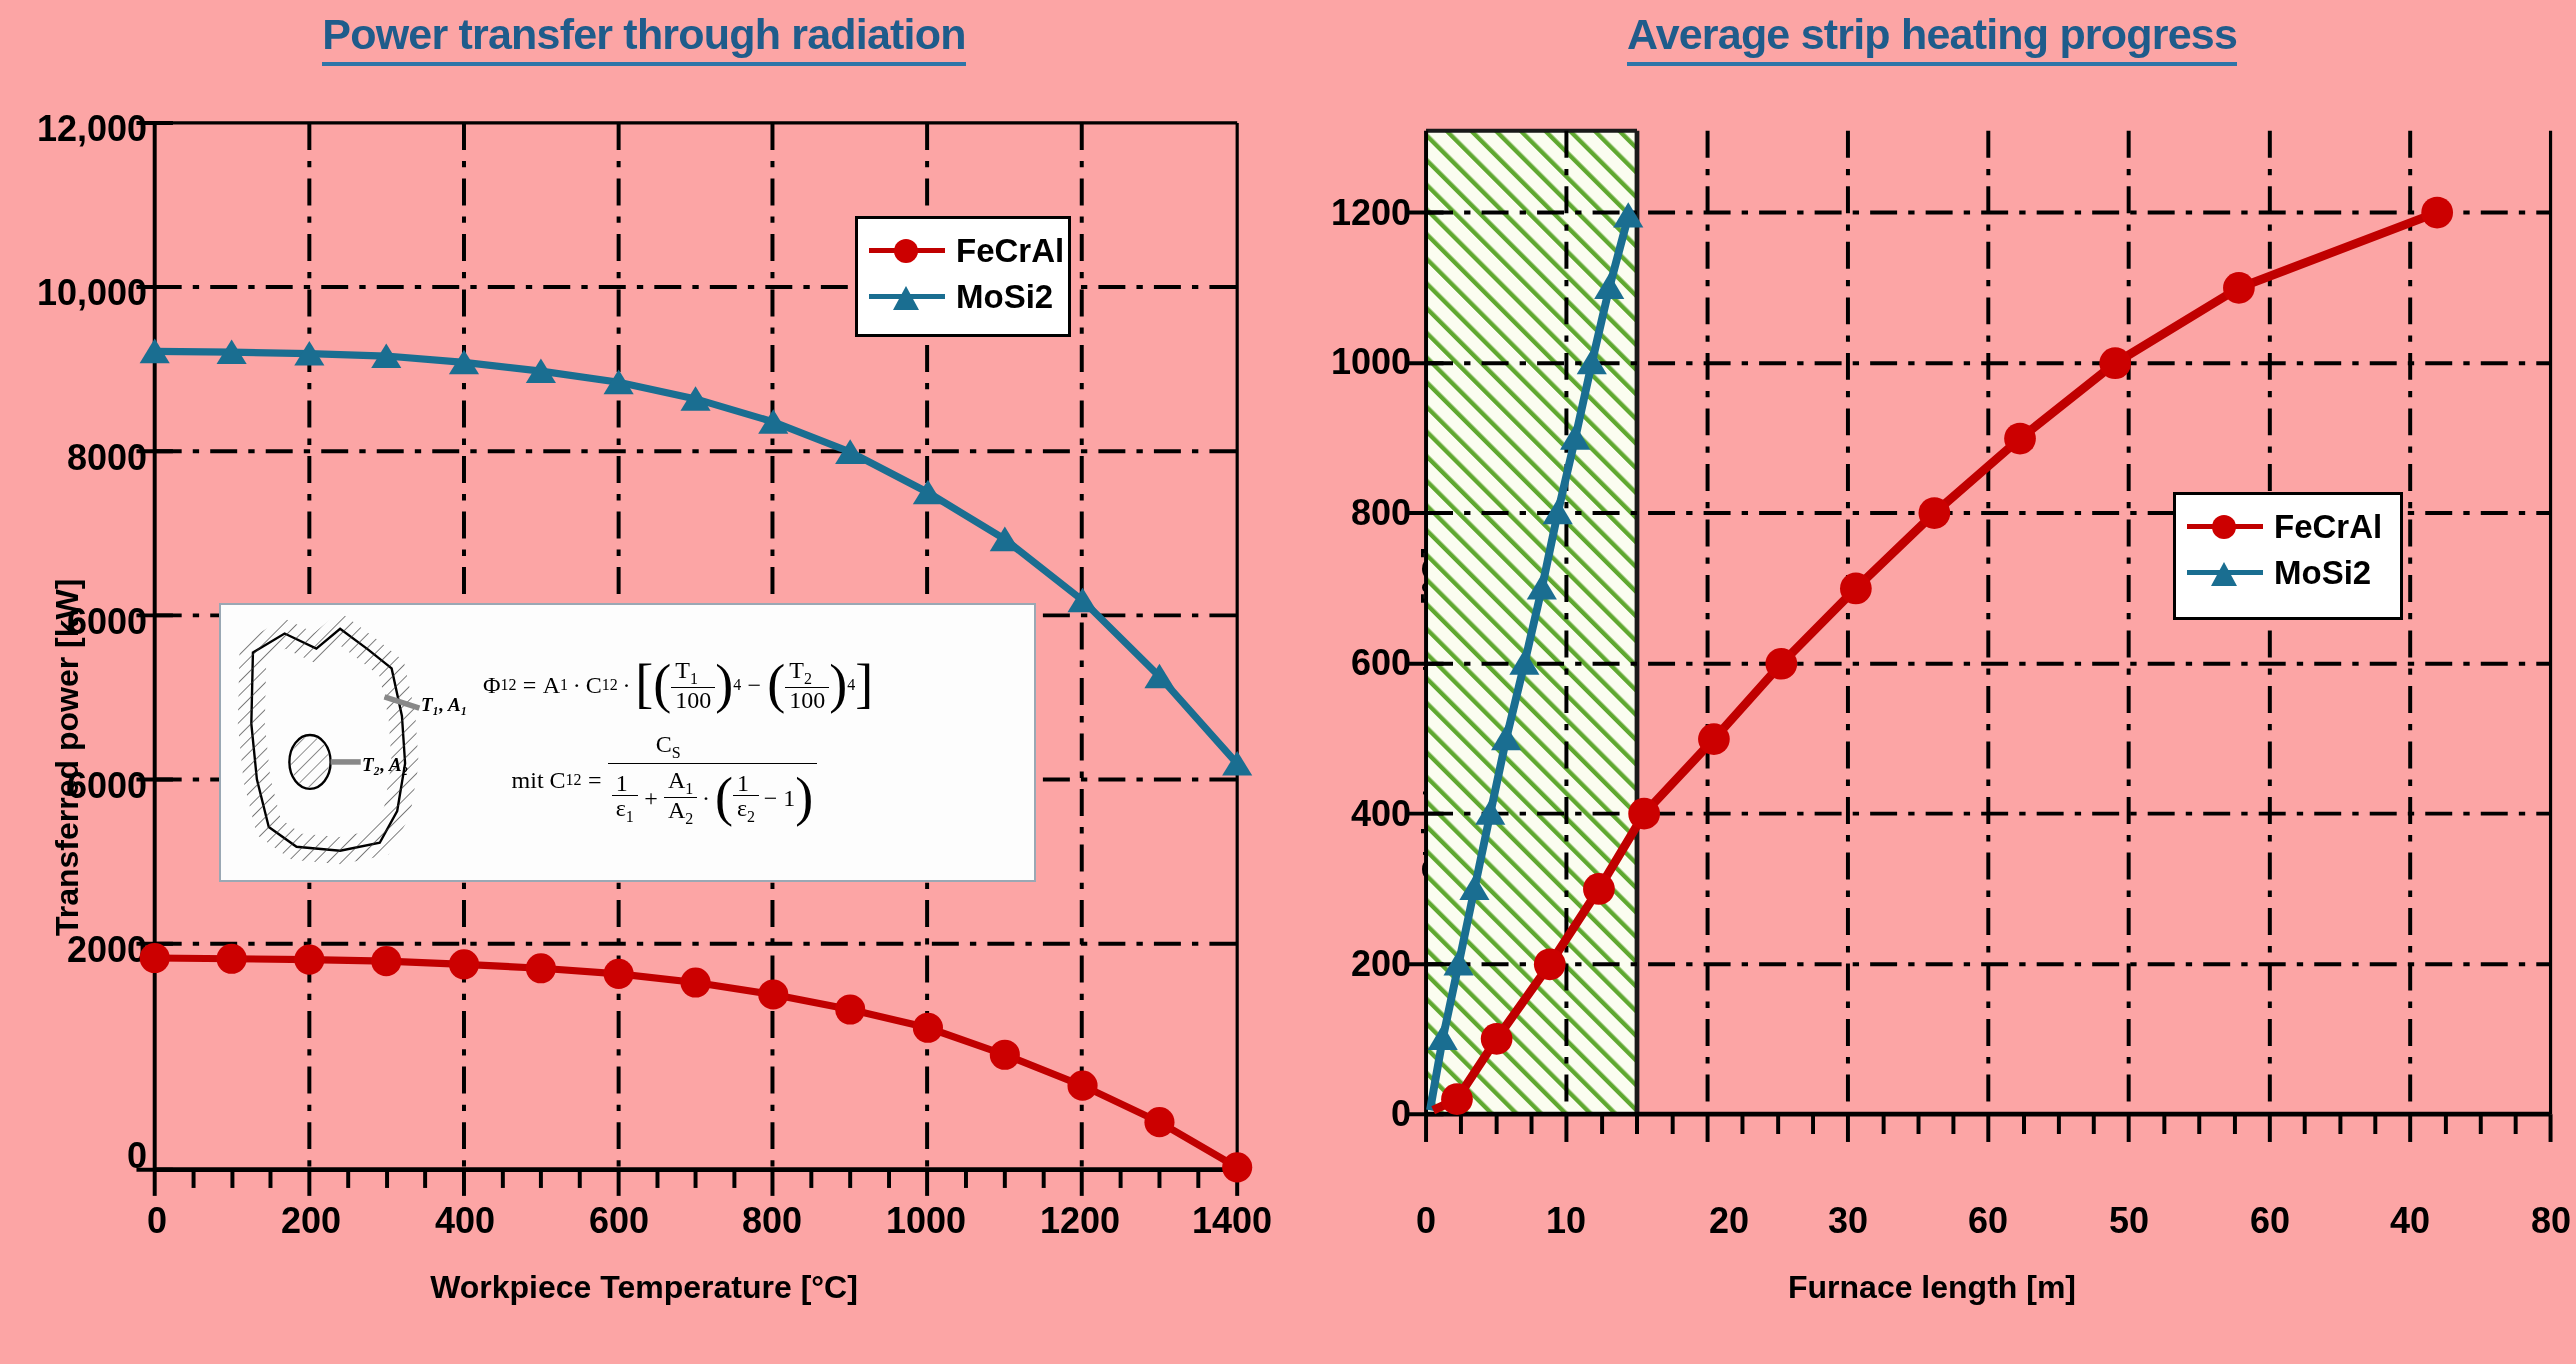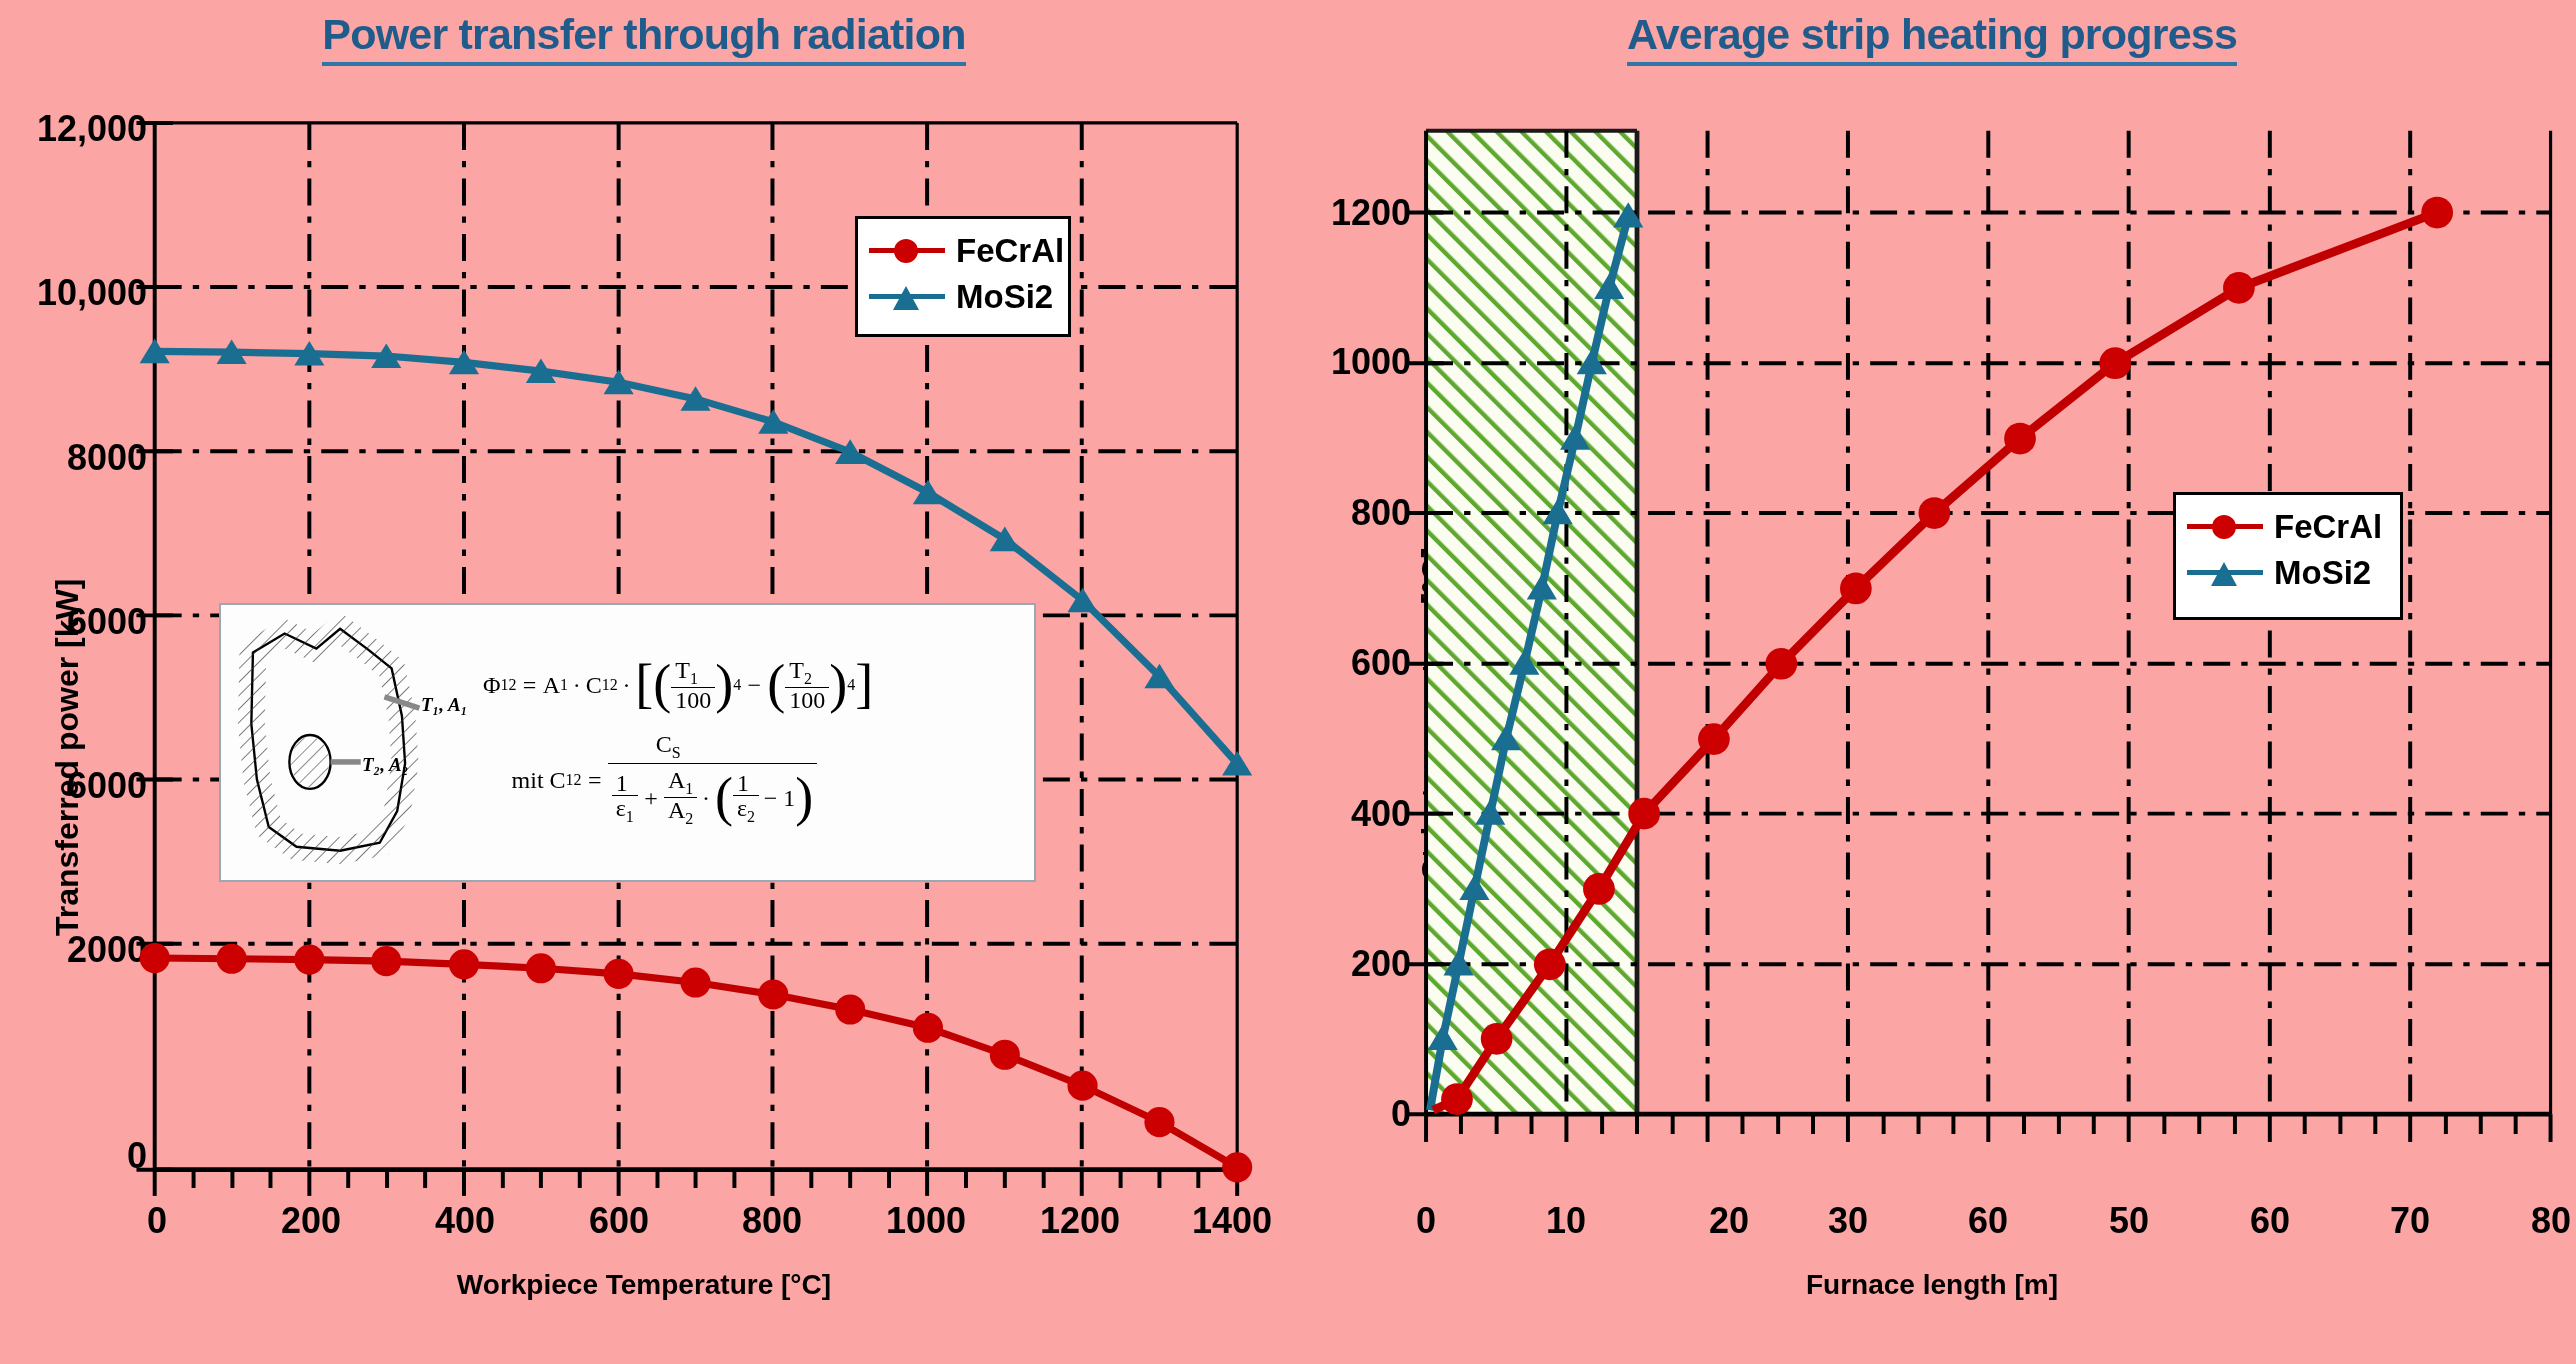--- a/index.html
+++ b/index.html
@@ -21,21 +21,21 @@
   .chart-title span{
     display:inline-block;
     border-bottom:4px solid #2E75A8;
     padding-bottom:3.2px;
   }
 
   
   .axis-title-x{
     position:absolute;
     text-align:center;width:100%;
-    font-weight:bold;font-size:28px;color:#000;
+    font-weight:bold;font-size:32px;color:#000;
     font-family:"Liberation Sans",sans-serif;
   }
   .axis-title-y{
     position:absolute;
     transform-origin:0 0;
     transform:rotate(-90deg);
     font-weight:bold;font-size:32px;color:#000;
     white-space:nowrap;
     font-family:"Liberation Sans",sans-serif;
   }
@@ -353,21 +353,21 @@
     <div class="ticklabel y" style="left:0px;top:964px;width:123px;">200</div>
     <div class="ticklabel y" style="left:0px;top:1114px;width:123px;">0</div>
 
     <div class="ticklabel x" style="left:138px;top:1200px;">0</div>
     <div class="ticklabel x" style="left:278px;top:1200px;">10</div>
     <div class="ticklabel x" style="left:441px;top:1200px;">20</div>
     <div class="ticklabel x" style="left:560px;top:1200px;">30</div>
     <div class="ticklabel x" style="left:700px;top:1200px;">60</div>
     <div class="ticklabel x" style="left:841px;top:1200px;">50</div>
     <div class="ticklabel x" style="left:982px;top:1200px;">60</div>
-    <div class="ticklabel x" style="left:1122px;top:1200px;">70</div>
+    <div class="ticklabel x" style="left:1122px;top:1200px;">40</div>
     <div class="ticklabel x" style="left:1263px;top:1200px;">80</div>
 
     <div class="axis-title-x" style="left:0;top:1269px;">Furnace length [m]</div>
 
     <svg class="plot" style="left:0;top:0;width:1288px;height:1364px;" viewBox="0 0 1624 1720">
       <defs>
         <pattern id="greenhatch" width="22" height="22" patternTransform="rotate(-45)" patternUnits="userSpaceOnUse">
           <rect width="22" height="22" fill="#FBFDF0"></rect>
           <line x1="0" y1="0" x2="0" y2="22" stroke="#5FA830" stroke-width="11"></line>
         </pattern>

